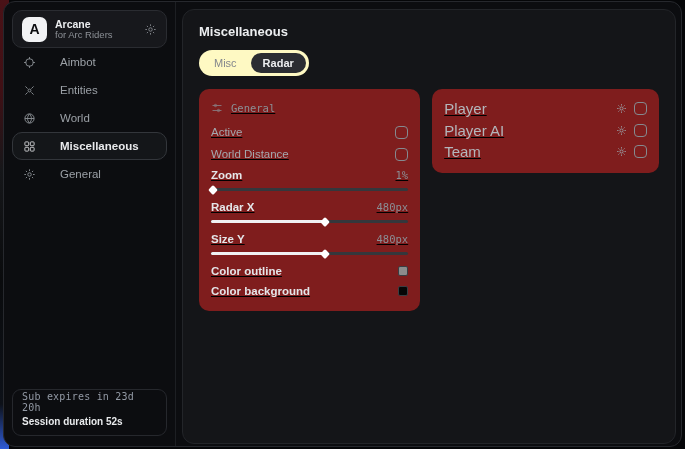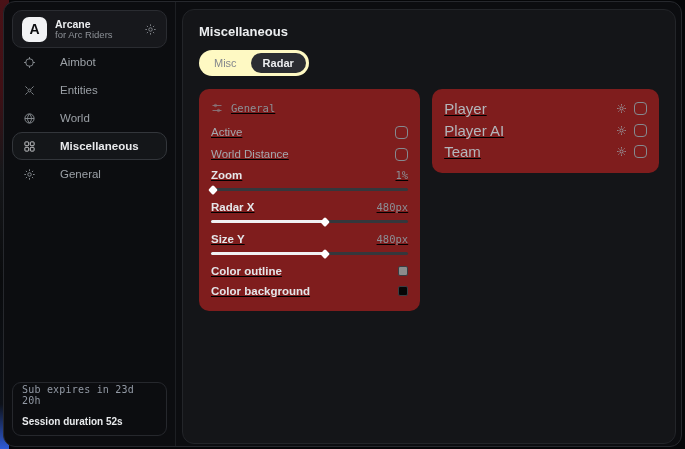--- a/index.html
+++ b/index.html
@@ -21,21 +21,21 @@
   .brand-sub { font-size:9.5px; color:#8d9197; }
   .brand-gear { margin-left:auto; color:#7d8187; display:flex; }
   .category { margin:15px 0 5px 7px; font-size:10px; color:#65696f; }
   .nav-item { height:28px; display:flex; align-items:center; gap:24px; padding:0 10px;
     color:#9ba0a6; font-size:11.5px; border-radius:10px; border:1px solid transparent; cursor:default; }
   .nav-item.active { background:#141619; border-color:#33363b; color:#e9eaec; font-weight:600; }
   .nav-item .ico { display:flex; color:inherit; opacity:.85; }
   .spacer { flex:1; }
   .sub-card { border:1px solid #26282d; border-radius:9px; padding:1px 9px 8px 9px; margin-bottom:2px; }
   .sub-line1 { font-family:"DejaVu Sans Mono", monospace; font-size:10px; color:#939aa5; letter-spacing:.2px; }
-  .sub-line2 { font-size:10px; font-weight:bold; color:#e8eaec; margin-top:10px; }
+  .sub-line2 { font-size:10px; font-weight:bold; color:#e8eaec; margin-top:3px; }
 
   
   .main-panel { flex:1; margin:7px 5px 2px 6px; background:#141518; border:1px solid #232529;
     border-radius:12px; padding:14px 16px; overflow:hidden; }
   .page-title { font-size:13px; font-weight:bold; color:#eceef0; }
   .tab-group { margin-top:11px; display:inline-flex; background:#fef9c3; border-radius:16px; padding:3px; gap:2px; }
   .tab { padding:4px 12px; font-size:11px; color:#83878d; border-radius:12px; cursor:default; }
   .tab.active { background:#2b2d32; color:#edeef0; font-weight:700; }
 
   .cards { margin-top:13px; display:flex; gap:12px; align-items:flex-start; }

